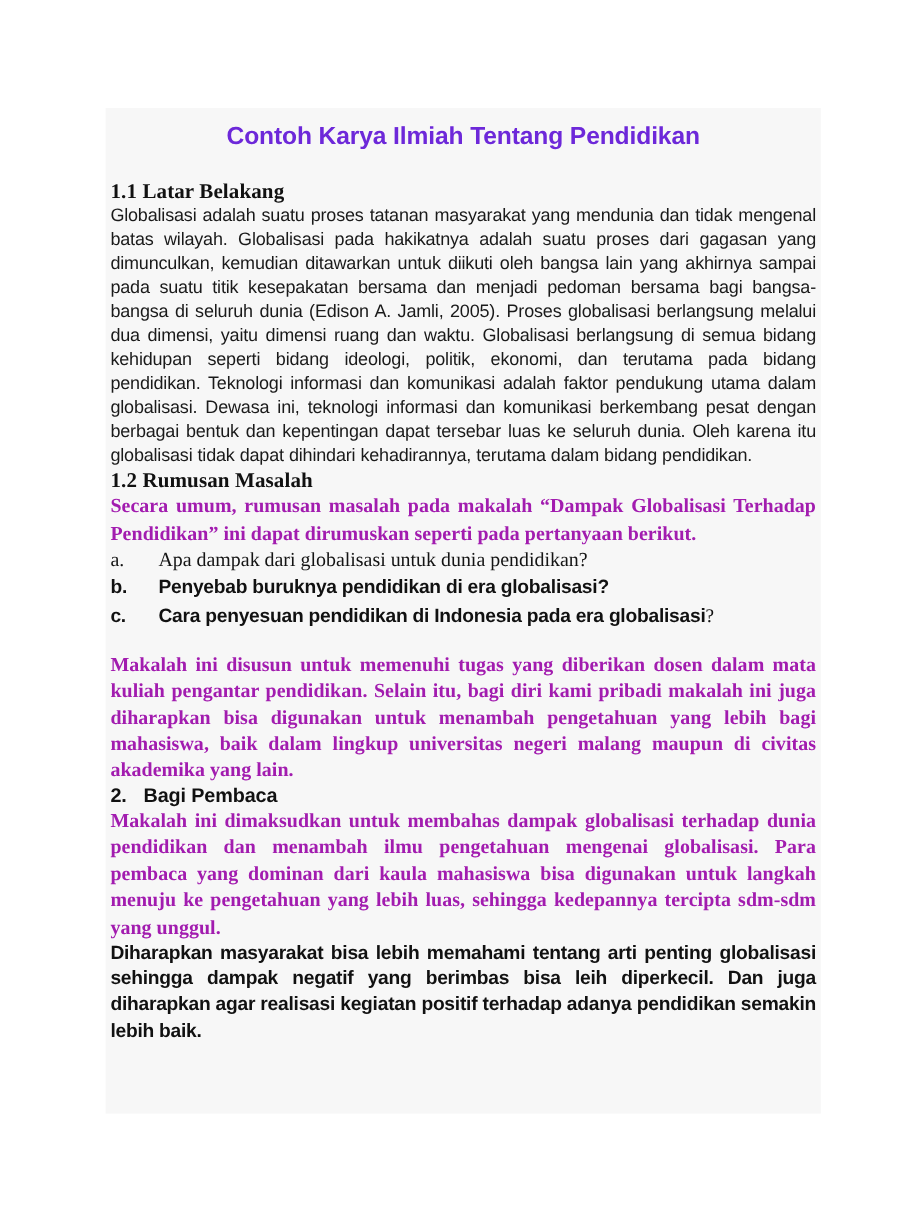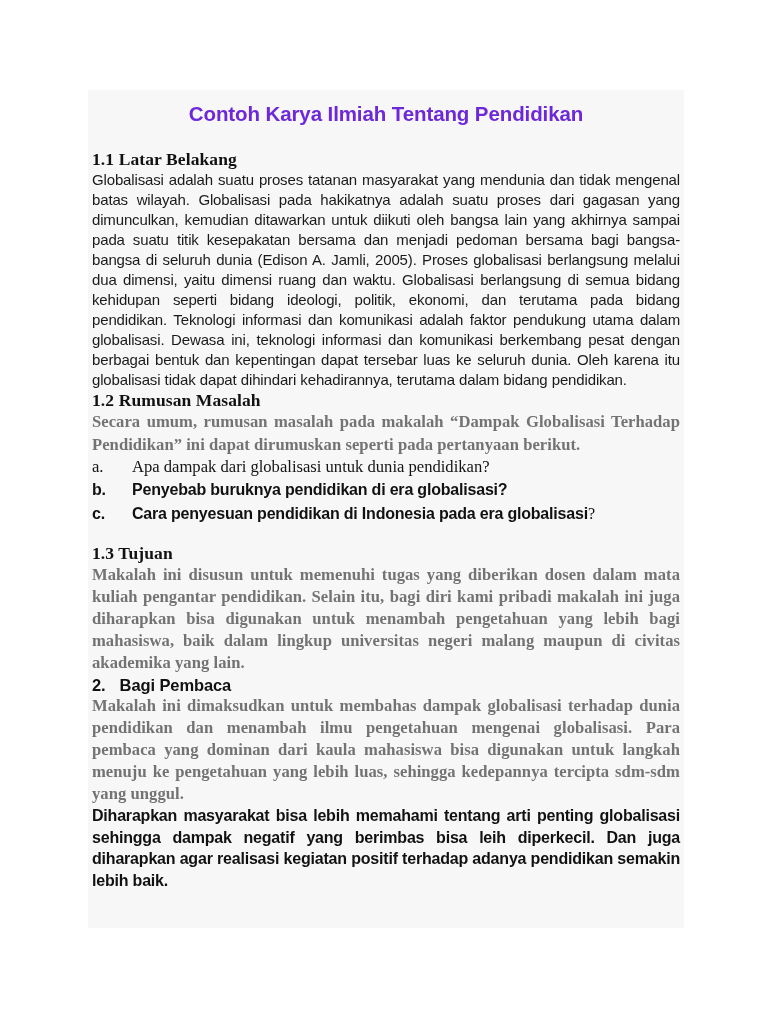--- a/index.html
+++ b/index.html
@@ -100,21 +100,21 @@
     text-align-last: left;
     margin: 0;
     letter-spacing: -0.2px;
   }
 
   
   .body-serif-bold {
     font-family: "Liberation Serif", "DejaVu Serif", serif;
     font-weight: bold;
     font-size: 16.6px;
-    color: #737373;
+    color: #a21caf;
     line-height: 1.33;
     text-align: justify;
     text-align-last: left;
     margin: 0;
     letter-spacing: 0.05px;
   }
 
   
   .qlist {
     margin: 0;
@@ -190,21 +190,20 @@
       </div>
 
       <div class="qitem q-sans">
         <span class="marker">c.</span><span>Cara penyesuan pendidikan di Indonesia pada era globalisasi</span><span class="trailing-serif">?</span>
       </div>
 
     </div>
 
     <div class="sp-18"></div>
 
-    <h2 class="heading-serif">1.3  Tujuan</h2>
 
 
     <p class="body-serif-bold">Makalah ini disusun untuk memenuhi tugas yang diberikan dosen dalam mata kuliah pengantar pendidikan. Selain itu, bagi diri kami pribadi makalah ini juga diharapkan bisa digunakan untuk menambah pengetahuan yang lebih bagi mahasiswa, baik dalam lingkup universitas negeri malang maupun di civitas akademika yang lain.</p>
 
     <h3 class="heading-sans">
       <span>2.</span><span class="num-gap-sm"></span><span>Bagi Pembaca</span>
     </h3>
 
     <p class="body-serif-bold">Makalah ini dimaksudkan untuk membahas dampak globalisasi terhadap dunia pendidikan dan menambah ilmu pengetahuan mengenai globalisasi. Para pembaca yang dominan dari kaula mahasiswa bisa digunakan untuk langkah menuju ke pengetahuan yang lebih luas, sehingga kedepannya tercipta sdm-sdm yang unggul.</p>
 

